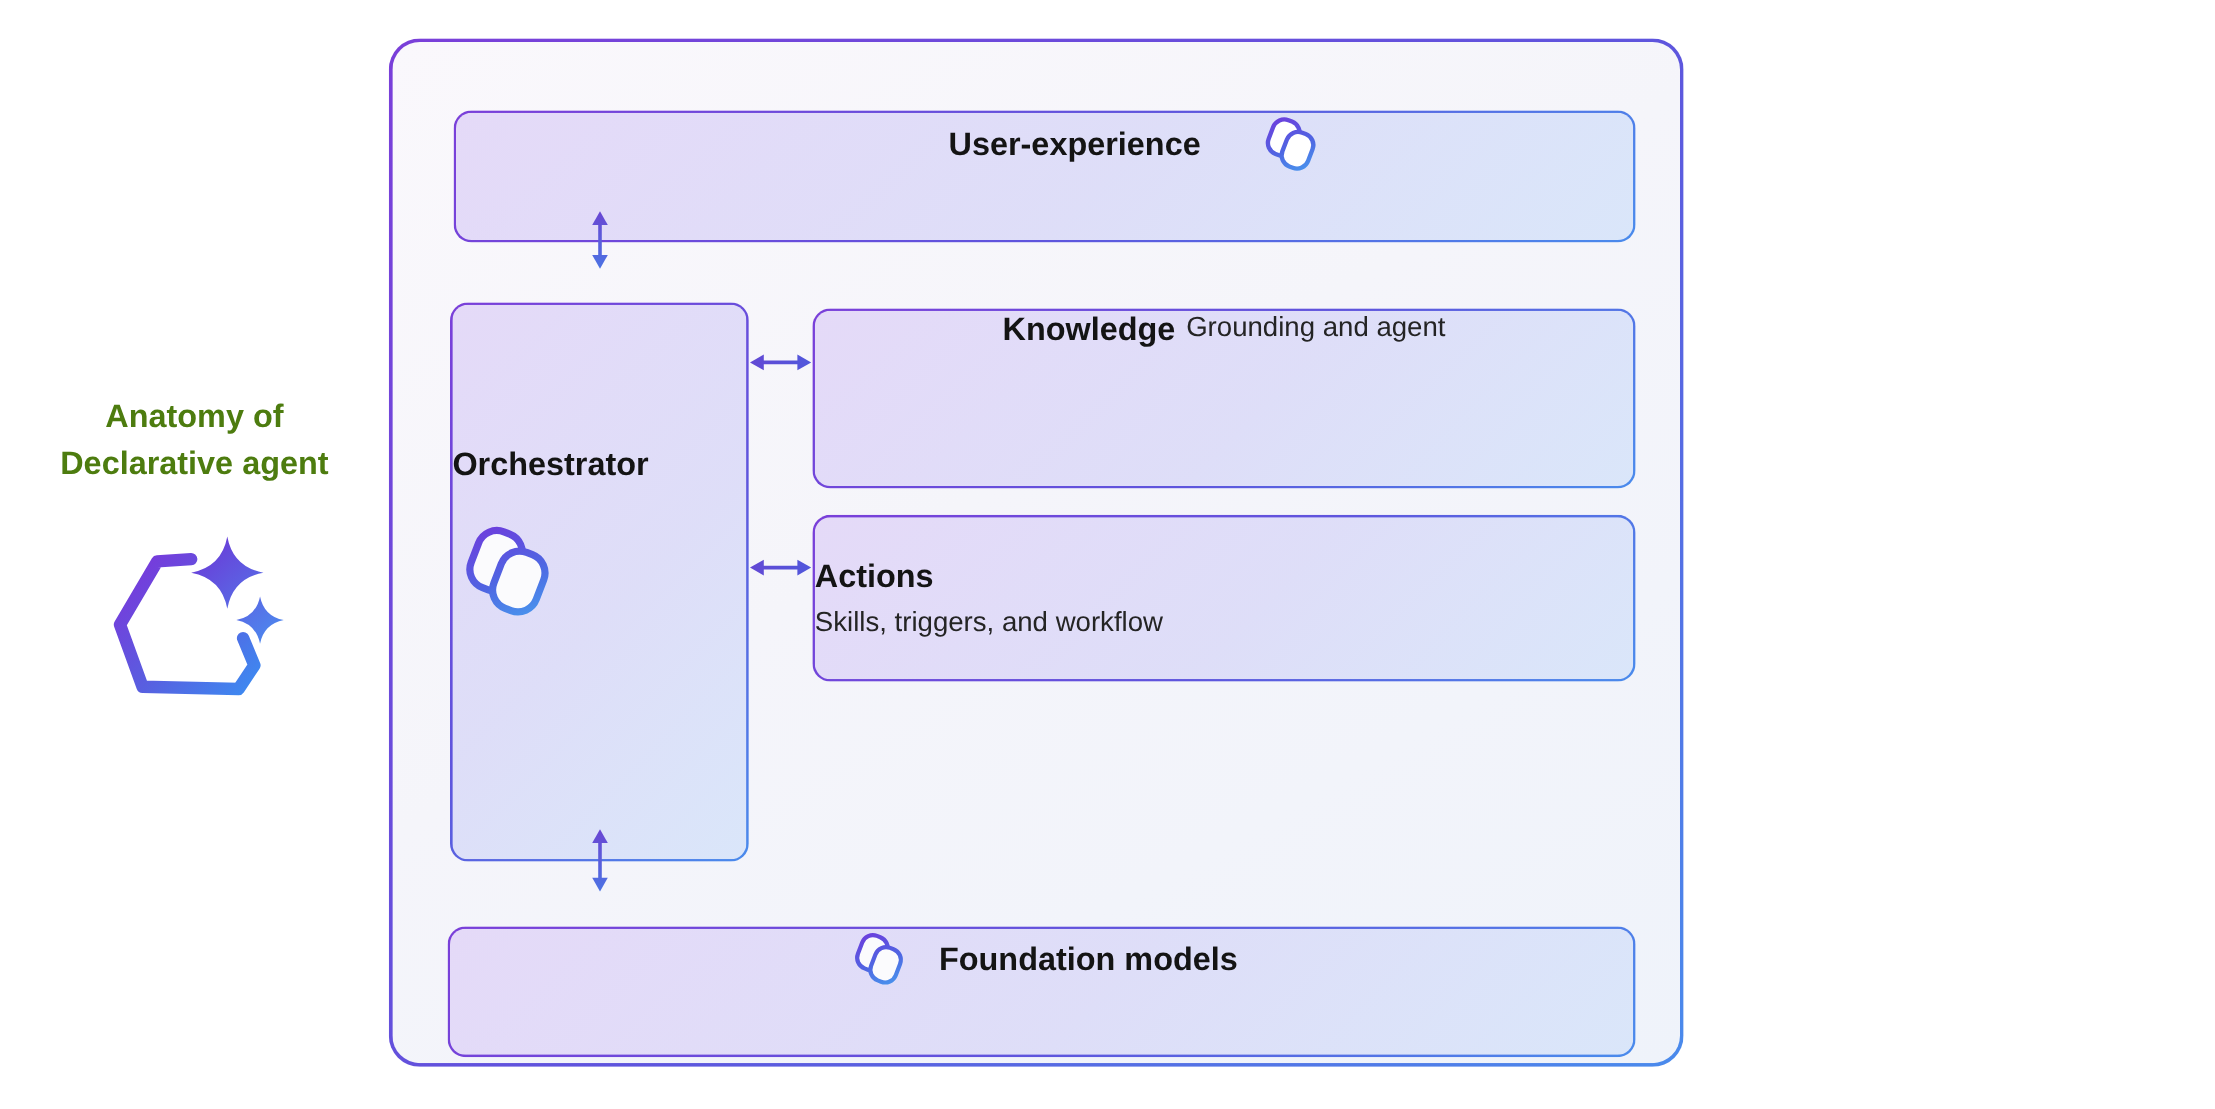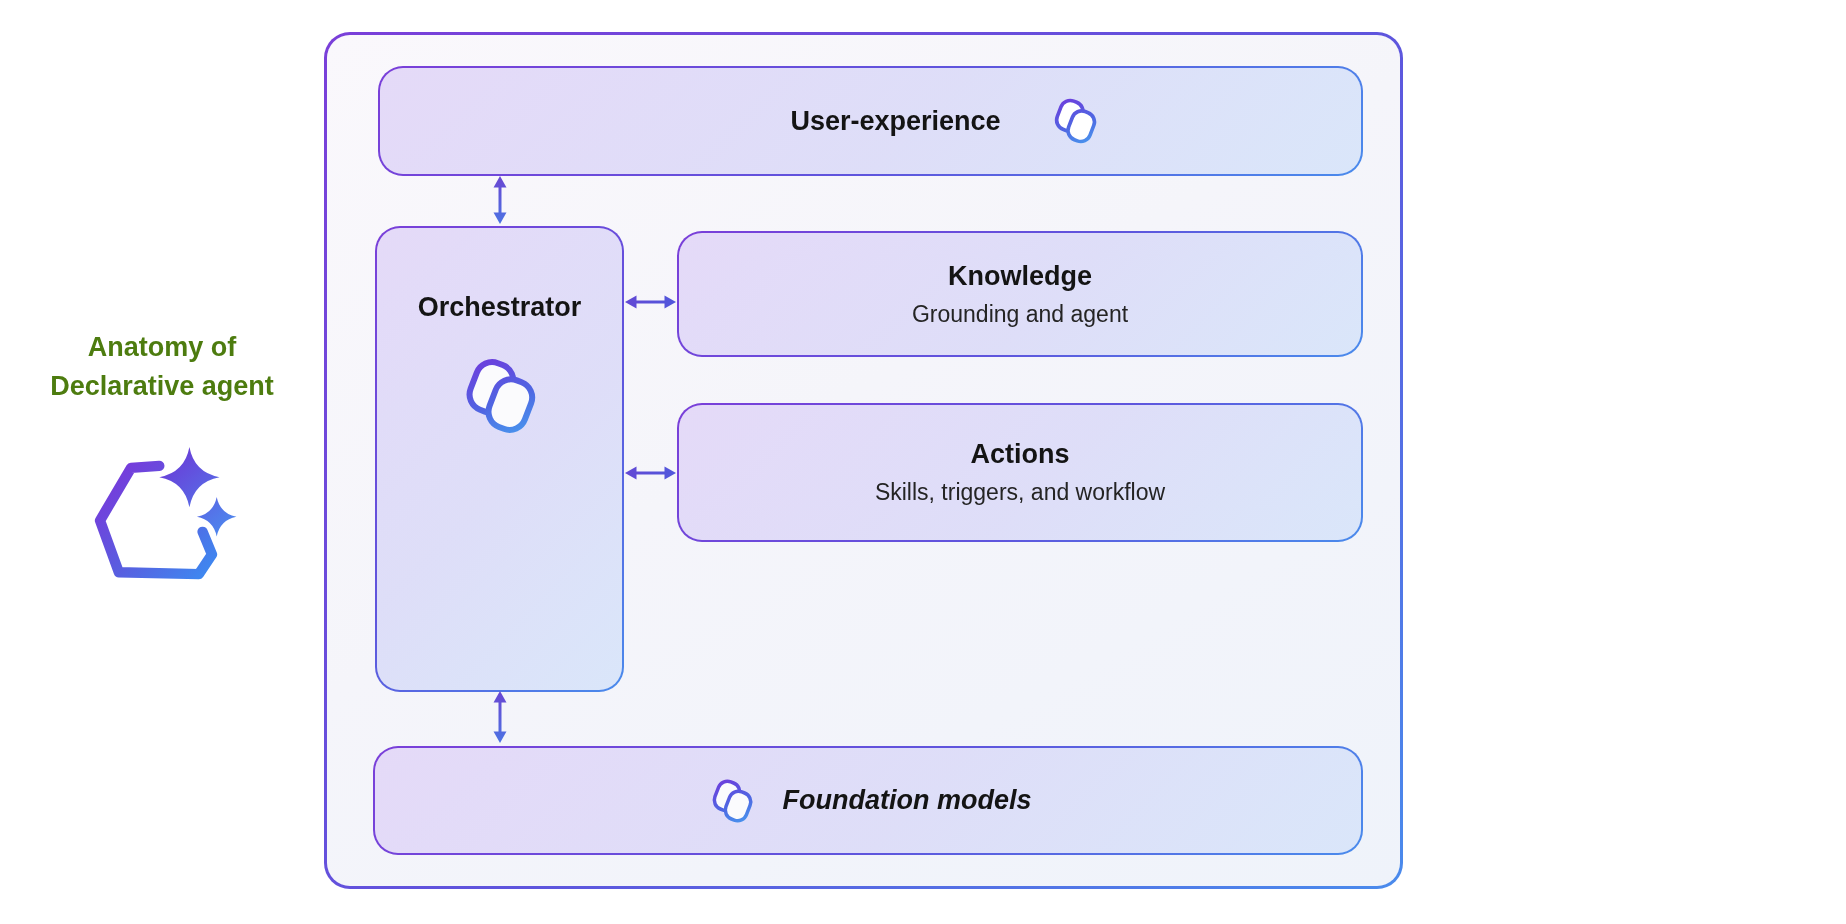--- a/index.html
+++ b/index.html
@@ -11,38 +11,38 @@
               font-size:27px;font-weight:700;color:#4d7c0f;line-height:39px;}
   .agent-logo{position:absolute;left:84px;top:442px;width:160px;height:142px;}
 
   
   .outer{position:absolute;left:324px;top:32px;width:1079px;height:857px;box-sizing:border-box;
          border:3px solid transparent;border-radius:26px;
          background:linear-gradient(150deg,#faf8fc 0%,#f5f5fa 45%,#eff3fa 100%) padding-box,
                     linear-gradient(135deg,#7a3fd9 0%,#5e55dd 55%,#4a8bec 100%) border-box;}
 
   
-  .dbox{position:absolute;box-sizing:border-box;border:2px solid transparent;border-radius:25px;
+  .dbox{position:absolute;box-sizing:border-box;border:2px solid transparent;border-radius:15px;
         background:linear-gradient(150deg,rgba(252,252,255,.82),rgba(243,246,252,.85)) padding-box,
                    linear-gradient(135deg,#7a3fd9 0%,#5e55dd 55%,#4a8bec 100%) border-box;
-        display:flex;align-items:center;justify-content:center;}
+        display:flex;align-items:flex-start;justify-content:center;margin-top:26px;}
 
   .title{font-size:27px;font-weight:700;color:#141414;white-space:nowrap;}
   .subtitle{font-size:23px;font-weight:400;color:#242424;white-space:nowrap;}
 
   .box-ux{left:51px;top:31px;width:985px;height:110px;}
   .ux-row{display:flex;align-items:center;gap:46px;transform:translateX(76px);}
 
   .box-orch{left:48px;top:191px;width:249px;height:466px;flex-direction:column;
-            justify-content:flex-start;padding-top:64px;gap:30px;}
-
-  .box-knowledge{left:350px;top:196px;width:686px;height:126px;flex-direction:column;gap:9px;}
+            justify-content:flex-start;padding-top:118px;gap:30px;}
+
+  .box-knowledge{left:350px;top:196px;width:686px;height:150px;flex-direction:row;gap:9px;}
   .box-skills{left:350px;top:368px;width:686px;height:139px;flex-direction:column;gap:9px;}
 
-  .box-foundation{left:46px;top:711px;width:990px;height:109px;font-style:italic;}
+  .box-foundation{left:46px;top:711px;width:990px;height:109px;}
   .f-row{display:flex;align-items:center;gap:24px;}
 
   .arrow{position:absolute;}
   .arrow-v1{left:162px;top:140px;width:22px;height:50px;}
   .arrow-v2{left:162px;top:655px;width:22px;height:54px;}
   .arrow-h1{left:297px;top:256px;width:53px;height:22px;}
   .arrow-h2{left:297px;top:427px;width:53px;height:22px;}
 
   .icon-56{width:56px;height:52px;}
   .icon-90{width:90px;height:86px;}

